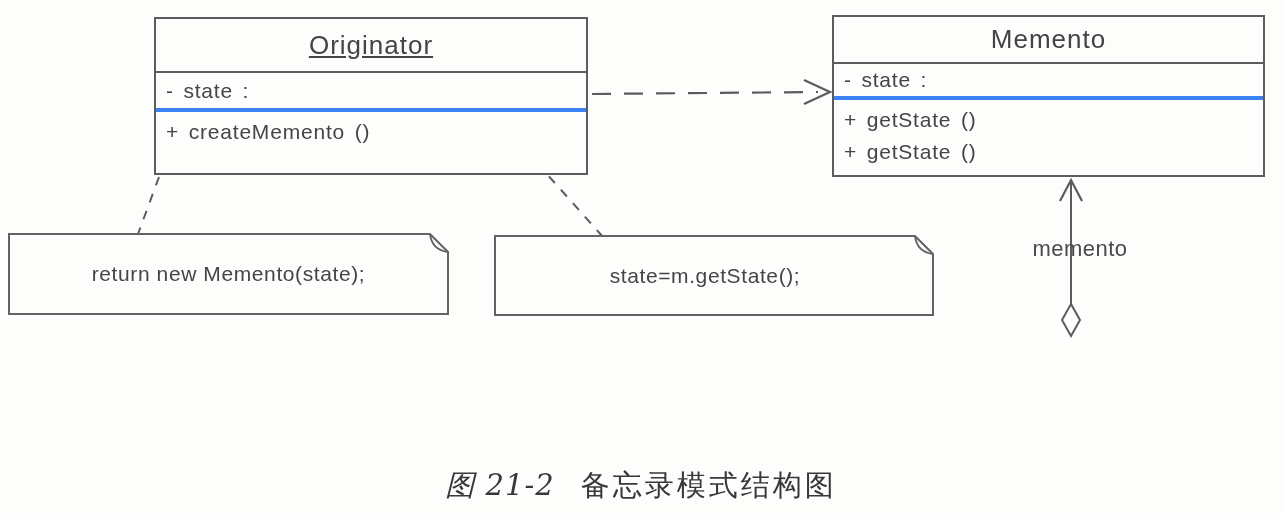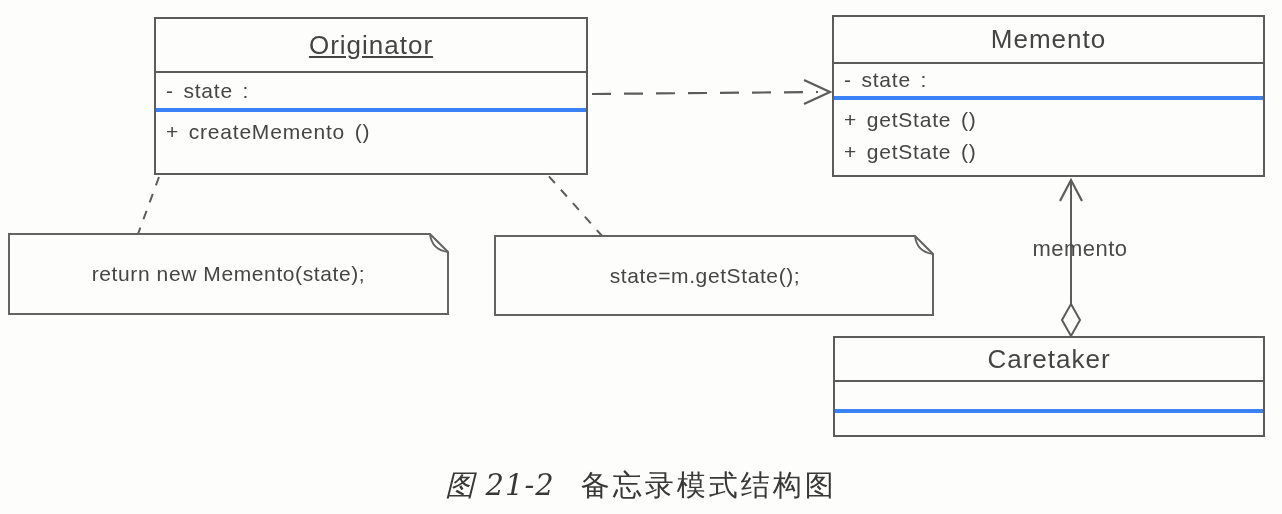--- a/index.html
+++ b/index.html
@@ -137,25 +137,20 @@
     <div class="cb-title" style="height:47px;">Memento</div>
     <div class="cb-attrs" style="height:36px;">
       <span class="member">- state :</span>
     </div>
     <div class="cb-methods">
       <div class="member">+ getState ()</div>
       <div class="member">+ getState ()</div>
     </div>
   </div>
 
-  <div class="class-box" style="left:833px; top:336px; width:432px; height:101px;">
-    <div class="cb-title" style="height:44px;">Caretaker</div>
-    <div class="cb-attrs" style="height:31px;"></div>
-    <div class="cb-methods" style="height:20px;"></div>
-  </div>
 
   <div class="note-text" style="left:9px; top:234px; width:439px; height:80px;">return new Memento(state);</div>
   <div class="note-text" style="left:486px; top:236px; width:438px; height:79px;">state=m.getState();</div>
 
   <div class="assoc-label">memento</div>
 
   <div class="caption">
     <span class="fig-label">图 21-2</span><span class="fig-title">备忘录模式结构图</span>
   </div>
 

